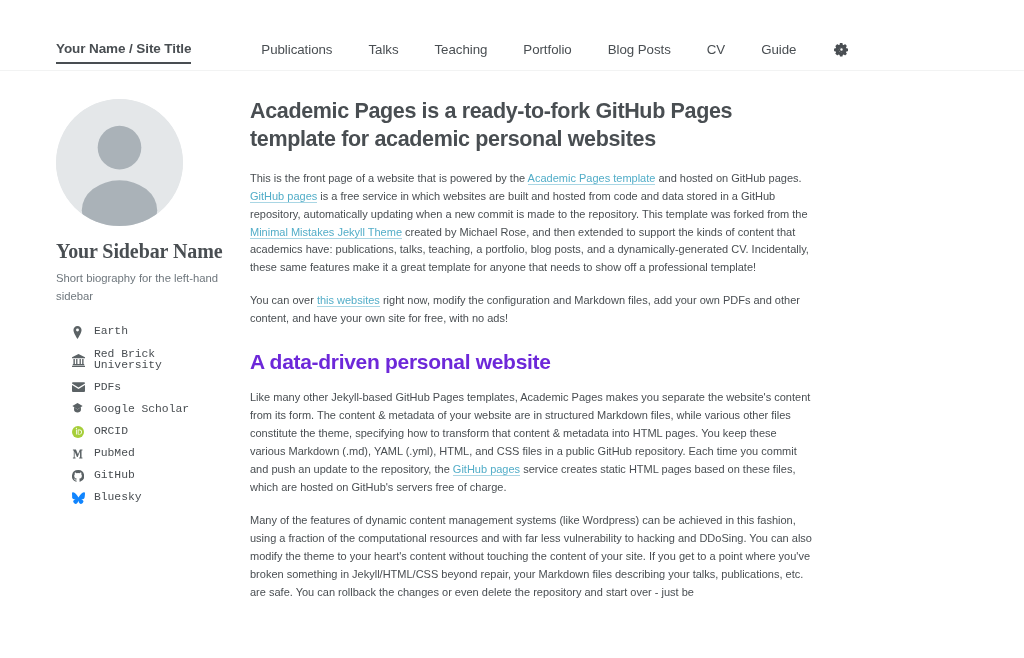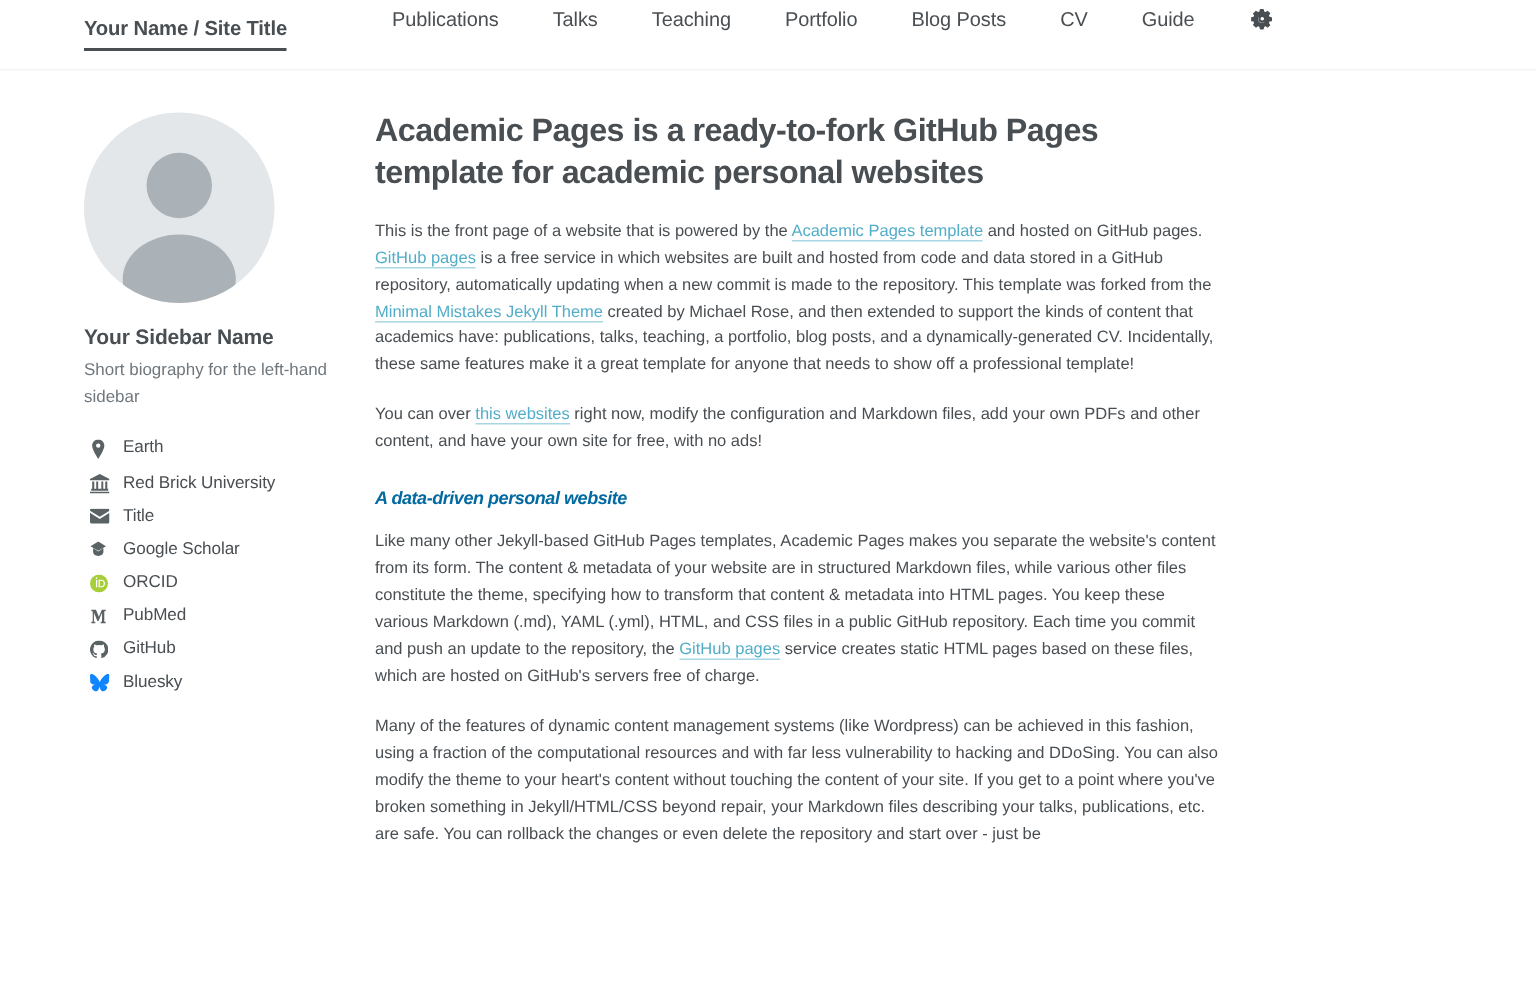--- a/index.html
+++ b/index.html
@@ -18,21 +18,22 @@
     width: 100%;
     height: 47px;
     background: #ffffff;
     border-bottom: 1px solid #f2f3f3;
   }
   .masthead-inner {
     position: relative;
     height: 46px;
     padding: 5px 0 0 56px;
     display: flex;
-    align-items: flex-start;
+    align-items: center;
+    margin-top: 24px;
   }
   .site-title {
     font-size: 13.5px;
     font-weight: bold;
     color: #494e52;
     letter-spacing: -0.1px;
     text-decoration: none;
     border-bottom: 2px solid #494e52;
     padding-bottom: 6px;
     margin-top: 6px;
@@ -76,37 +77,39 @@
     width: 127px;
     height: 127px;
     border-radius: 50%;
     background: #e4e7e9;
     overflow: hidden;
     position: relative;
     margin-bottom: 14px;
   }
   .author-avatar svg { display: block; }
   .author-name {
-    font-size: 14px;
+    font-size: 20px;
     font-weight: bold;
     color: #494e52;
     margin: 0 0 7px 0;
     letter-spacing: -0.1px;
+    font-family: Liberation Serif, serif;
   }
   .author-bio {
     font-size: 11.3px;
     line-height: 1.55;
     color: #6f777d;
     margin: 0 0 14px 0;
     max-width: 165px;
   }
   .author-links {
     list-style: none;
-    margin: 4px;
+    margin: 16px;
     padding: 0;
+    font-family: Liberation Mono, monospace;
   }
   .author-links li { margin: 0 0 1px 0; }
   .author-link {
     display: flex;
     align-items: center;
     text-decoration: none;
     color: #494e52;
     font-size: 11.4px;
     padding: 4.6px 0;
     line-height: 1;
@@ -131,27 +134,26 @@
   .page-title {
     font-size: 21.5px;
     line-height: 1.32;
     font-weight: bold;
     color: #494e52;
     margin: 0 0 16px 0;
     letter-spacing: -0.35px;
     max-width: 505px;
   }
   .page-subtitle {
-    font-size: 12px;
+    font-size: 21px;
     line-height: 1.35;
     font-weight: bold;
-    color: #0369a1;
+    color: #6d28d9;
     margin: 20px 0 13px 0;
     letter-spacing: -0.3px;
-    font-style: italic;
   }
   .body-p {
     font-size: 11px;
     line-height: 1.63;
     color: #494e52;
     margin: 0 0 15px 0;
     max-width: 565px;
   }
   .body-p:last-child { margin-bottom: 0; }
   a.inline-link {
@@ -244,21 +246,21 @@
         </a>
       </li>
 
       <li>
         <a class="author-link" href="#">
           <span class="link-icon">
             <svg width="13" height="11" viewBox="0 0 16 13" fill="#5b6265" xmlns="http://www.w3.org/2000/svg">
               <path d="M0 1.2v.3l8 5 8-5v-.3A1.2 1.2 0 0 0 14.8 0H1.2A1.2 1.2 0 0 0 0 1.2zM16 3.3l-8 5-8-5v7.5A1.2 1.2 0 0 0 1.2 12h13.6A1.2 1.2 0 0 0 16 10.8V3.3z"></path>
             </svg>
           </span>
-          <span class="link-label">Title</span>
+          <span class="link-label">PDFs</span>
         </a>
       </li>
 
       <li>
         <a class="author-link" href="#">
           <span class="link-icon">
             <svg width="11" height="12" viewBox="0 0 12 14" fill="#5b6265" xmlns="http://www.w3.org/2000/svg">
               <path d="M6 0L0 3.6l6 3.6 6-3.6L6 0zm-4 5.1v3.1c0 1.7 1.8 3 4 3s4-1.3 4-3V5.1L6 7.7 2 5.1z"></path>
             </svg>
           </span>

